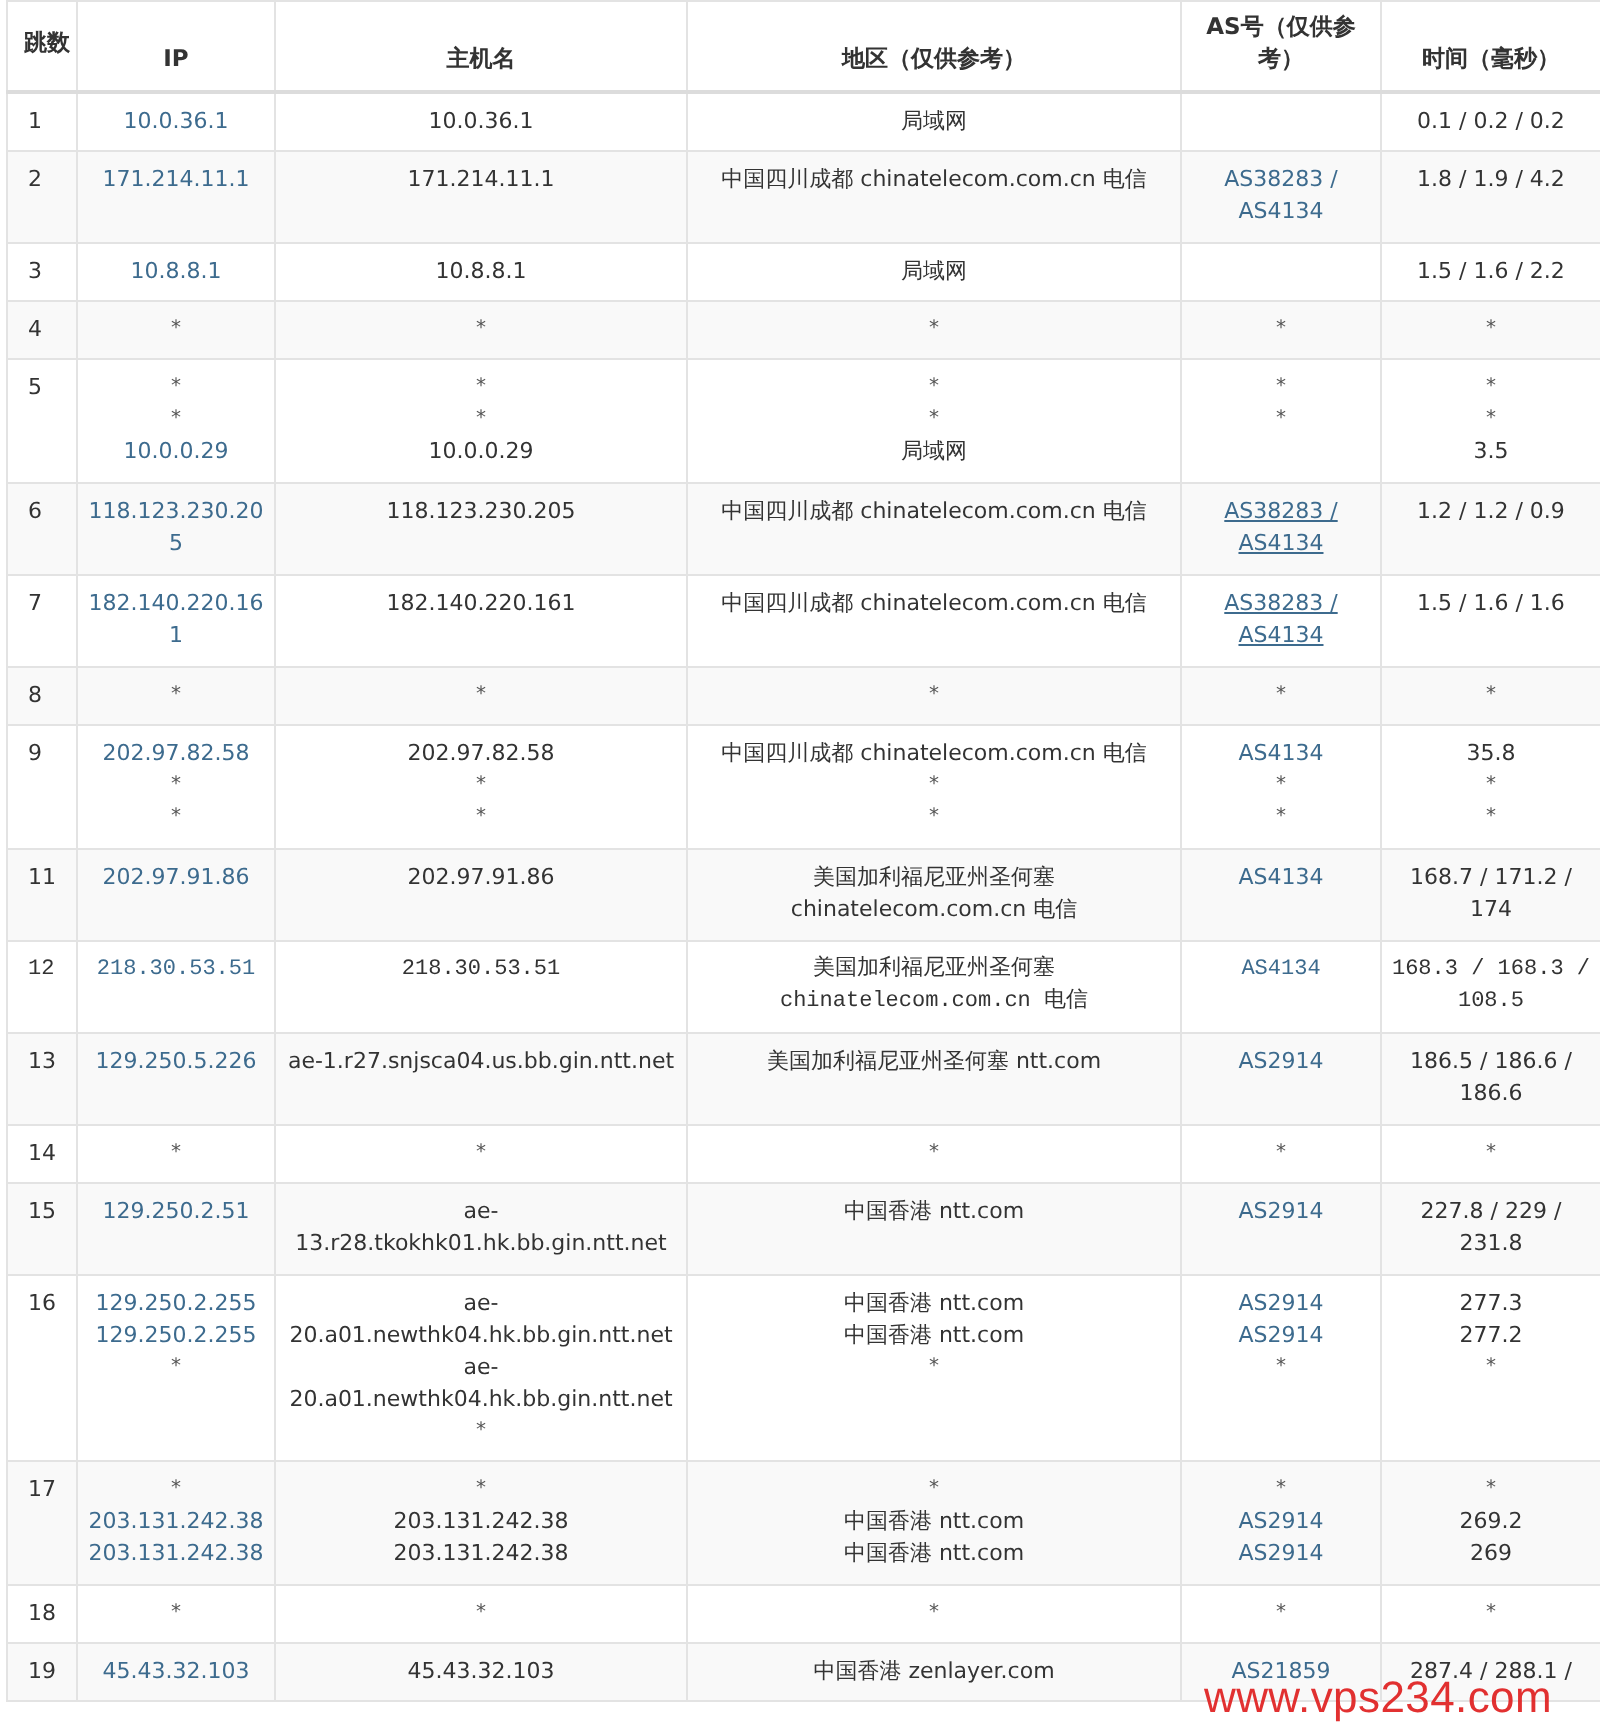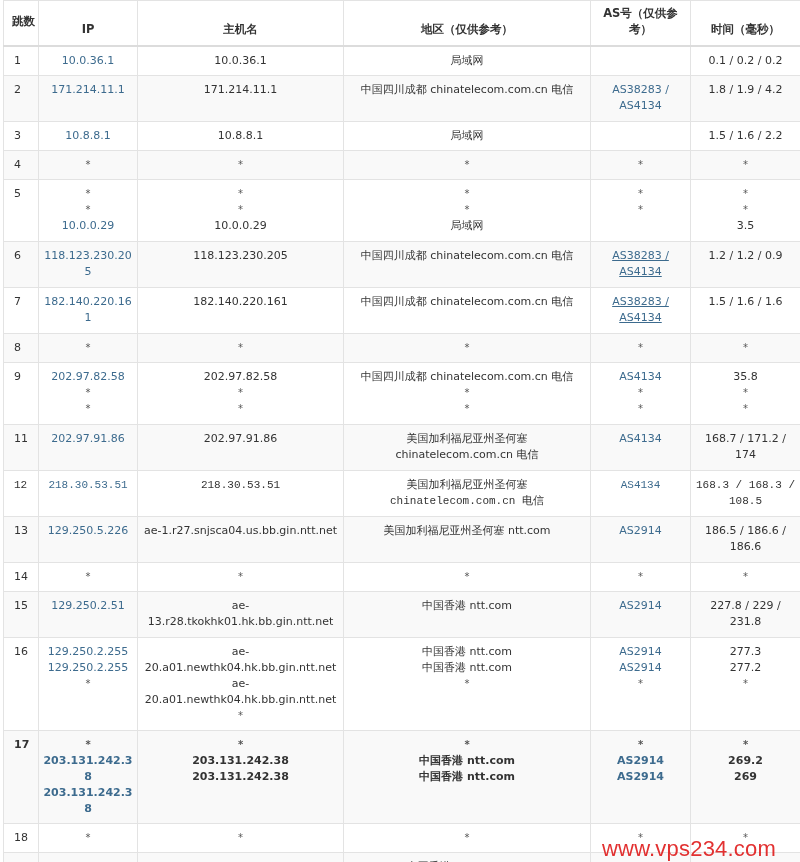--- a/index.html
+++ b/index.html
@@ -333,21 +333,21 @@
           <a class="line link">AS2914</a>
           <a class="line link">AS2914</a>
           <span class="line star">*</span>
         </td>
         <td>
           <span class="line">277.3</span>
           <span class="line">277.2</span>
           <span class="line star">*</span>
         </td>
       </tr>
-      <tr style="height: 62px; font-weight: bold;">
+      <tr style="height: 62px;">
         <td class="hop">17</td>
         <td>
           <span class="line star">*</span>
           <a class="line link">203.131.242.38</a>
           <a class="line link">203.131.242.38</a>
         </td>
         <td>
           <span class="line star">*</span>
           <span class="line">203.131.242.38</span>
           <span class="line">203.131.242.38</span>

